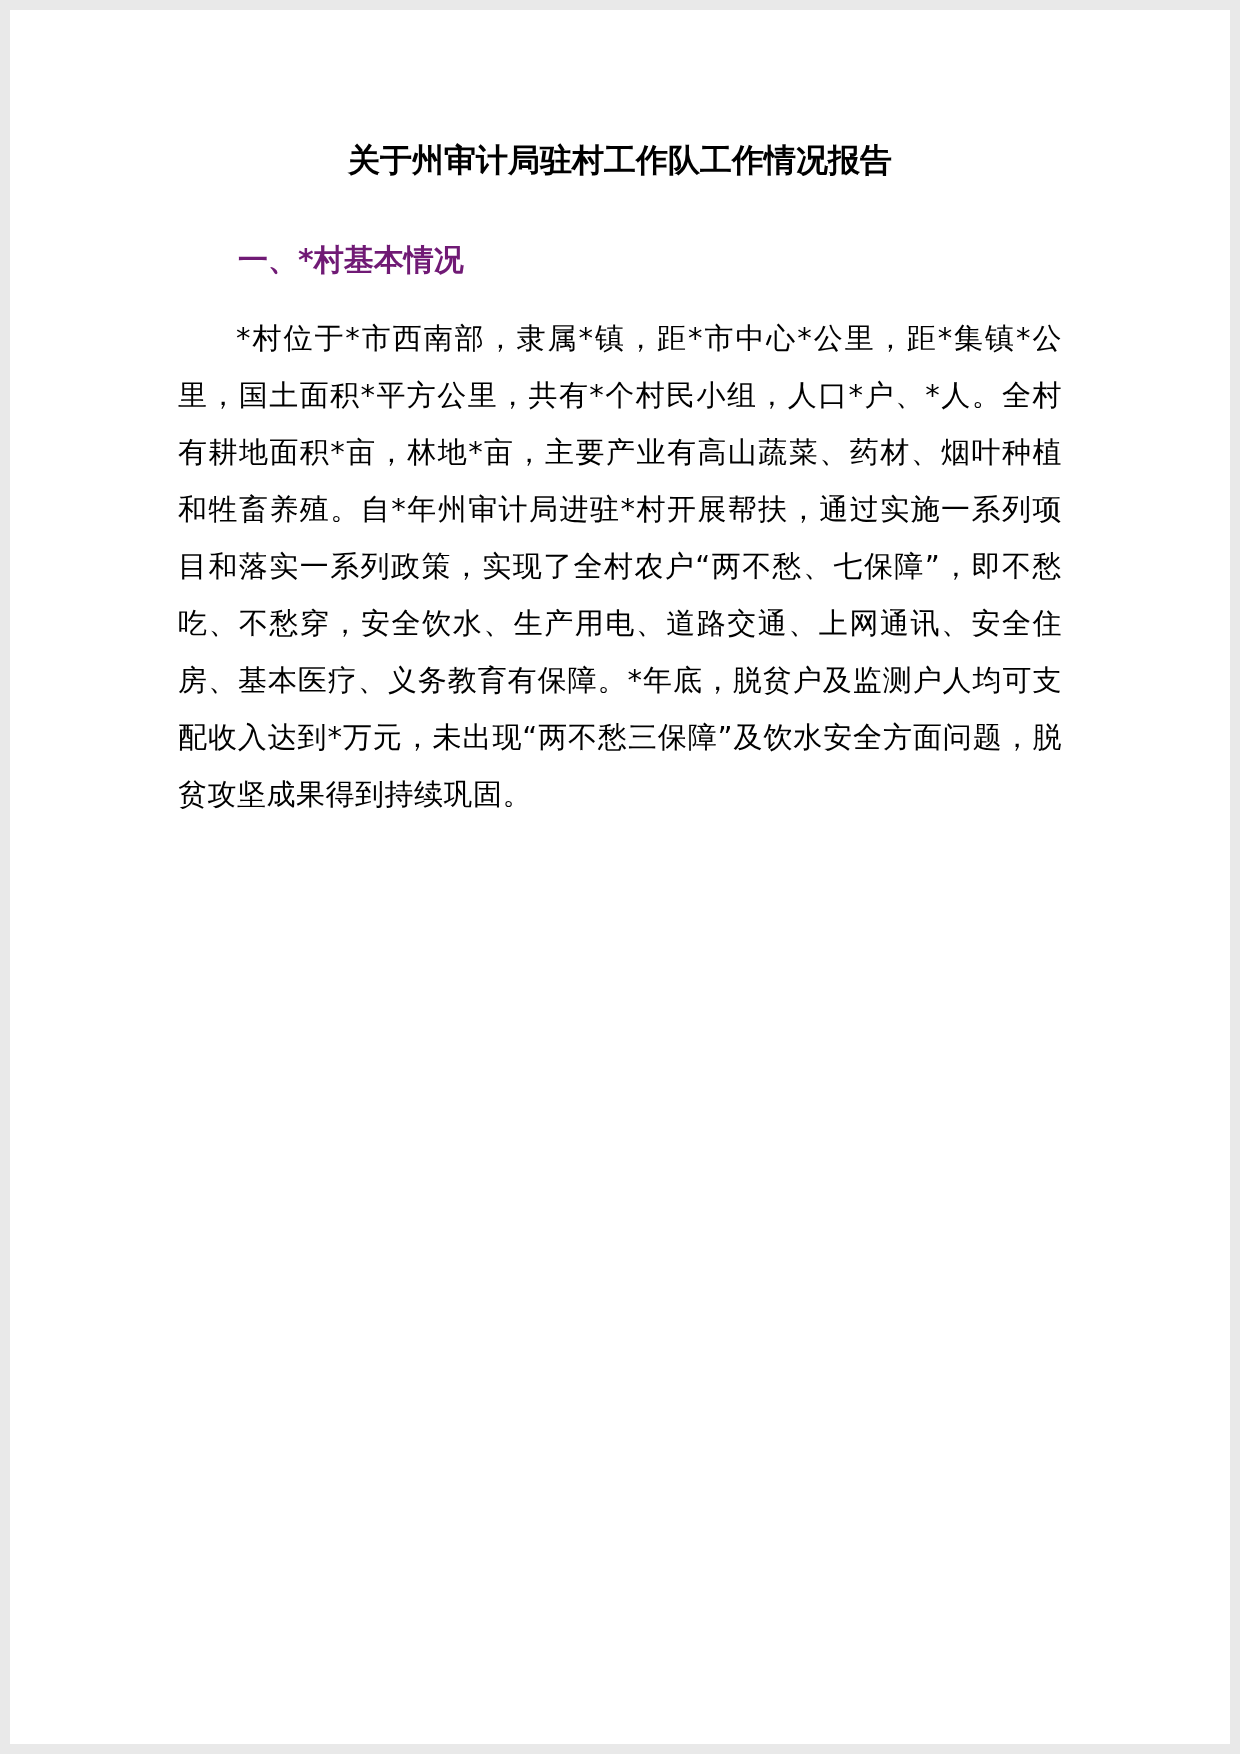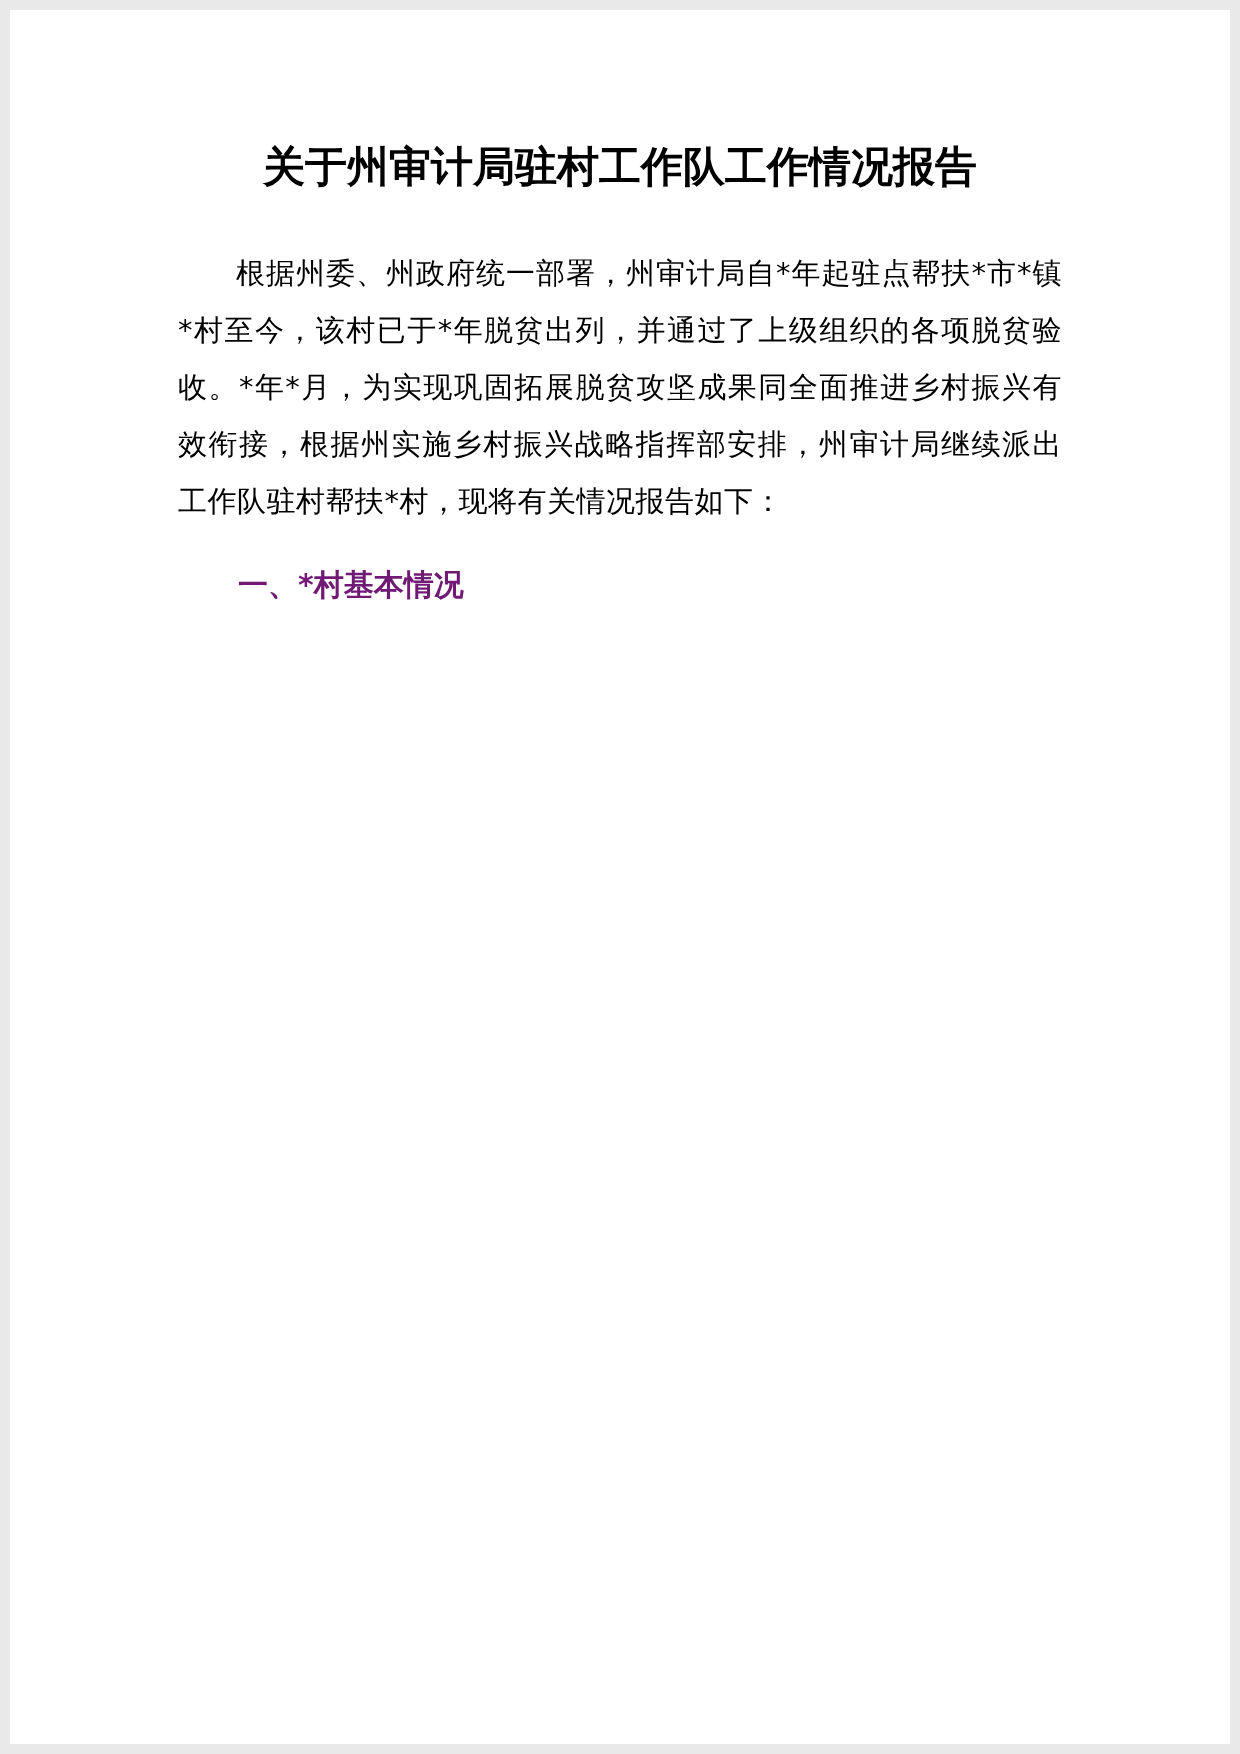--- a/index.html
+++ b/index.html
@@ -19,21 +19,21 @@
     width: 1220px;
     height: 1734px;
     background: #ffffff;
     box-sizing: border-box;
     padding: 128px 168px 60px 168px;
     overflow: hidden;
   }
   .doc-title {
     margin: 0 0 48px 0;
     text-align: center;
-    font-size: 42px;
+    font-size: 32px;
     font-weight: bold;
     color: #000000;
     line-height: 1.4;
   }
   .body-para {
     margin: 0 0 20px 0;
     font-size: 29px;
     line-height: 57px;
     color: #000000;
     text-indent: 2em;
@@ -50,19 +50,19 @@
     line-height: 57px;
   }
 </style>
 </head>
 <body>
 
 <div class="canvas">
   <div class="page">
     <h1 class="doc-title">关于州审计局驻村工作队工作情况报告</h1>
 
-    <p class="body-para">根据州委、州政府统一部署，州审计局自*年起驻点帮扶*市*镇*村至今，该村已于*年脱贫出列，并通过了上级组织的各项脱贫验收。*年*月，为实现巩固拓展脱贫攻坚成果同全面推进乡村振兴有效衔接，根据州实施乡村振兴战略指挥部安排，州审计局继续派出工作队驻村帮扶*村，现将有关情况报告如下：</p>
 
     <h2 class="section-heading">一、*村基本情况</h2>
 
+    <p class="body-para">*村位于*市西南部，隶属*镇，距*市中心*公里，距*集镇*公里，国土面积*平方公里，共有*个村民小组，人口*户、*人。全村有耕地面积*亩，林地*亩，主要产业有高山蔬菜、药材、烟叶种植和牲畜养殖。自*年州审计局进驻*村开展帮扶，通过实施一系列项目和落实一系列政策，实现了全村农户“两不愁、七保障”，即不愁吃、不愁穿，安全饮水、生产用电、道路交通、上网通讯、安全住房、基本医疗、义务教育有保障。*年底，脱贫户及监测户人均可支配收入达到*万元，未出现“两不愁三保障”及饮水安全方面问题，脱贫攻坚成果得到持续巩固。</p>
 
   </div>
 </div>
 
 </body></html>

